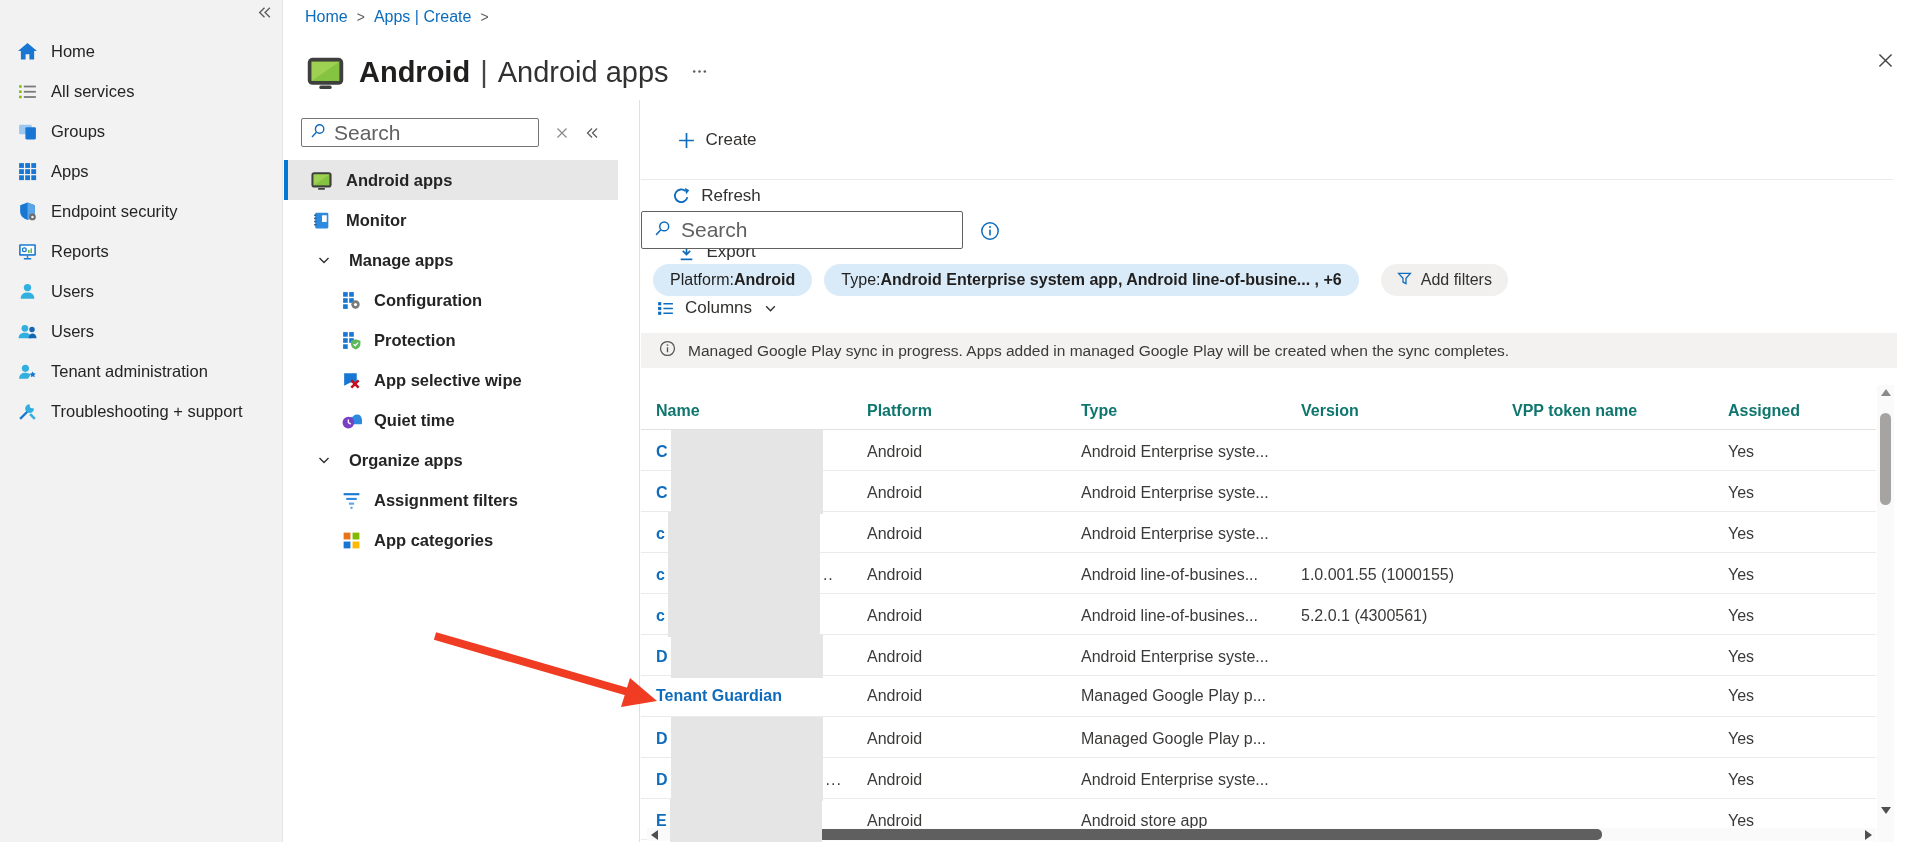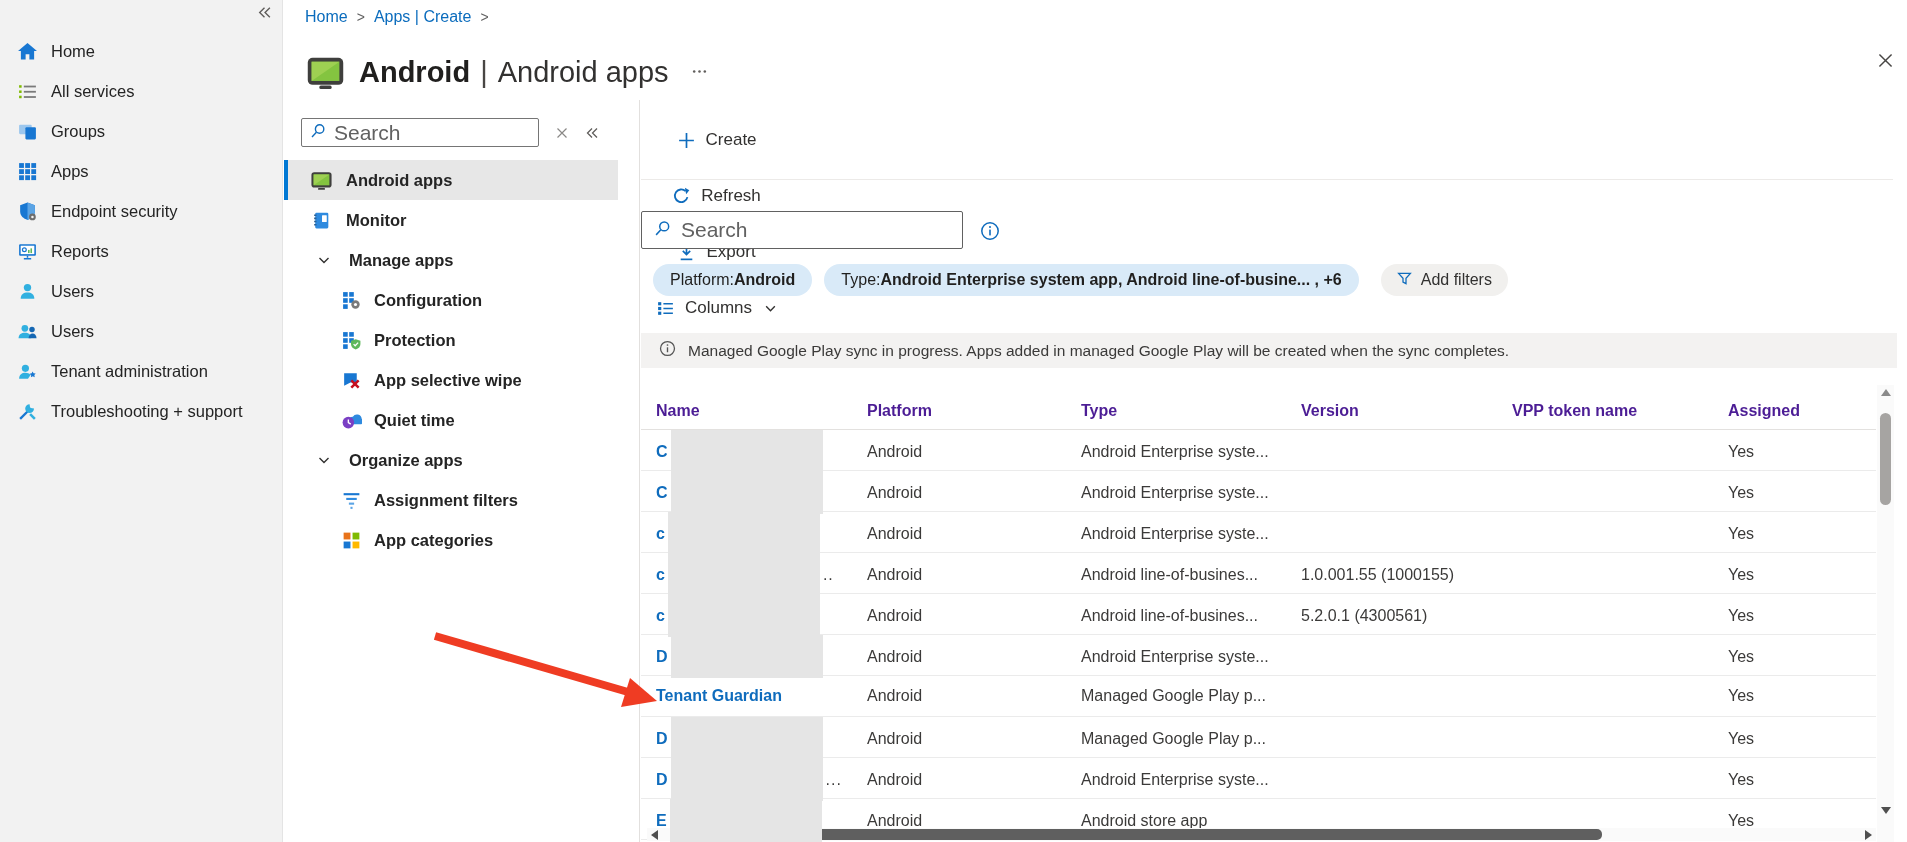--- a/index.html
+++ b/index.html
@@ -66,21 +66,21 @@
   .pill-list { display:flex; gap:12px; }
   .pill { height:32px; border-radius:16px; background:#d9eaf8; padding:0 17px; display:flex; align-items:center; font-size:16px; color:#201f1e; cursor:pointer; white-space:nowrap; }
   .pill-value { font-weight:700; }
   .add-filters { margin-left:22px; height:32px; border:none; border-radius:16px; background:#f1f0ee; padding:0 16px; display:flex; align-items:center; gap:9px; font-size:16px; font-family:"Liberation Sans", sans-serif; color:#323130; cursor:pointer; }
 
   .banner { position:absolute; left:0; right:10px; top:333px; height:35px; background:#f3f2f1; display:flex; align-items:center; gap:12px; padding-left:18px; font-size:15.5px; color:#3b3a39; }
 
   
   .table { position:absolute; left:0; top:392px; right:31px; bottom:0; }
   .thead, .tr { display:grid; grid-template-columns:226px 214px 220px 211px 216px 1fr; align-items:center; }
-  .thead { height:38px; border-bottom:1px solid #e3e1df; font-weight:700; font-size:16px; color:#4c1d95; }
+  .thead { height:38px; border-bottom:1px solid #e3e1df; font-weight:700; font-size:16px; color:#0f766e; }
   .th { display:flex; align-items:center; gap:8px; cursor:pointer; }
   .th:first-child { padding-left:15px; }
   .tr { height:41px; border-bottom:1px solid #ebebeb; font-size:16px; color:#3b3a39; cursor:default; }
   .td { white-space:nowrap; overflow:hidden; }
   .td-name { padding-left:15px; display:flex; align-items:center; overflow:visible; }
   .name-text { color:#0f6cbd; font-weight:600; white-space:nowrap; cursor:pointer; }
   .tr.link .name-text { font-weight:700; }
   .redact-block { display:none; }
   .tr.redacted .redact-block { display:block; width:152px; height:43px; background:#e5e5e5; flex:none; margin-left:3px; position:relative; z-index:1; }
   .trail { margin-left:3px; color:#3b3a39; letter-spacing:1px; }

